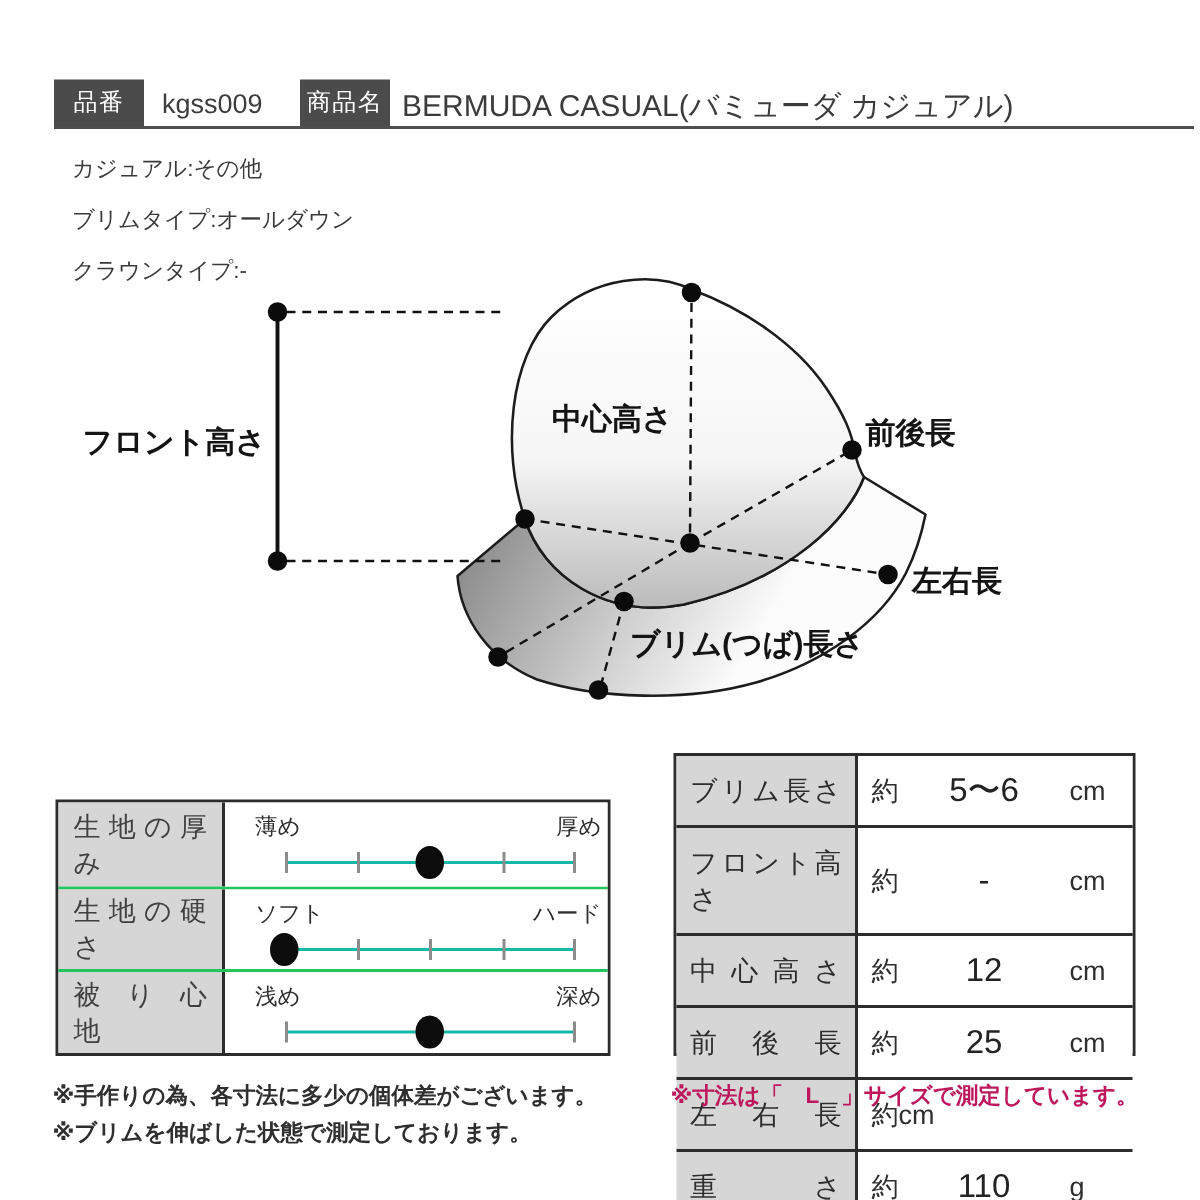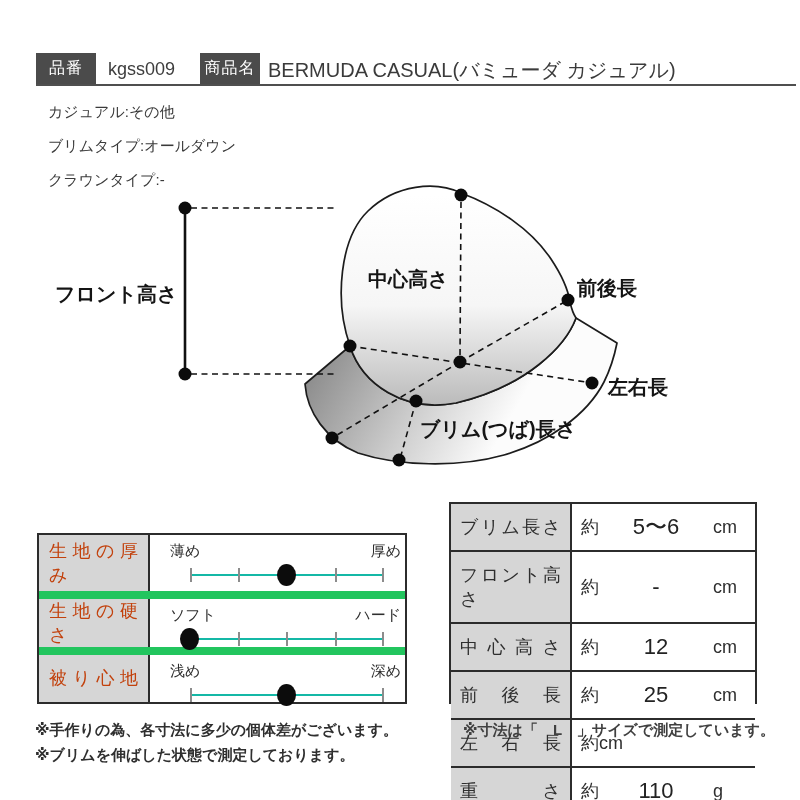--- a/index.html
+++ b/index.html
@@ -17,24 +17,24 @@
   .specs{position:absolute;left:48px;top:103px;}
   .specs p{margin:0 0 15px 0;font-size:15px;color:#3a3a3a;}
 
   
   svg.diagram{position:absolute;left:0;top:0;}
   .diag-label{position:absolute;font-size:20px;font-weight:bold;color:#141414;white-space:nowrap;}
 
   
   .attr-table{position:absolute;left:37px;top:533px;width:370px;height:171px;
               border:2px solid #2c2c2c;box-sizing:border-box;display:grid;grid-template-rows:repeat(3,1fr);}
-  .attr-row{display:grid;grid-template-columns:111px 1fr;border-top:8px solid #22c55e;}
+  .attr-row{display:grid;grid-template-columns:111px 1fr;border-top:2px solid #22c55e;}
   .attr-row:first-child{border-top:none;}
   .attr-label{background:#d6d6d6;border-right:2px solid #2c2c2c;display:flex;align-items:center;padding:0 10px;}
-  .attr-label .jt{width:100%;font-size:18px;color:#c2410c;text-align:justify;text-align-last:justify;}
+  .attr-label .jt{width:100%;font-size:18px;color:#404040;text-align:justify;text-align-last:justify;font-family:Liberation Mono, monospace;}
   .attr-scale-cell{position:relative;background:#fff;}
   .scale-wrap{position:absolute;left:40px;top:39px;width:194px;height:2px;background:#14b8a6;}
   .scale-left{position:absolute;left:-20px;top:-32px;font-size:15px;color:#2e2e2e;white-space:nowrap;}
   .scale-right{position:absolute;right:-17px;top:-32px;font-size:15px;color:#2e2e2e;white-space:nowrap;}
   .tick{position:absolute;top:-6px;width:2px;height:14px;background:#8c8c8c;}
   .scale-dot{position:absolute;top:-10px;width:19px;height:22px;border-radius:50%;background:#0c0c0c;}
 
   
   .meas-table{position:absolute;left:449px;top:502px;width:308px;height:202px;
               border:2px solid #2c2c2c;box-sizing:border-box;display:grid;grid-template-rows:repeat(6,1fr);}
@@ -43,21 +43,21 @@
   .meas-label{background:#d6d6d6;border-right:2px solid #2c2c2c;display:flex;align-items:center;padding:11px 9px;}
   .meas-label .jt{width:100%;font-size:18px;color:#2e2e2e;text-align:justify;text-align-last:justify;}
   .meas-value-cell{display:flex;align-items:center;background:#fff;}
   .meas-approx{font-size:18px;color:#2e2e2e;margin-left:9px;}
   .meas-value{flex:1;text-align:center;font-size:22px;color:#232323;}
   .meas-unit{width:36px;font-size:18px;color:#2e2e2e;margin-right:6px;}
 
   
   .notes-left{position:absolute;left:35px;top:721px;}
   .notes-left p{margin:0 0 6px 0;font-size:15px;font-weight:600;color:#2f2f2f;}
-  .note-right{position:absolute;left:447px;top:721px;font-size:15px;font-weight:600;color:#404040;margin-left:16px;}
+  .note-right{position:absolute;left:447px;top:721px;font-size:15px;font-weight:600;color:#be185d;}
 </style>
 </head>
 <body>
 
 <div class="page">
 
   <div>
     <div class="hdr-underline"></div>
     <div class="hdr-box" style="left:36px;">品番</div>
     <div class="hdr-code">kgss009</div>

